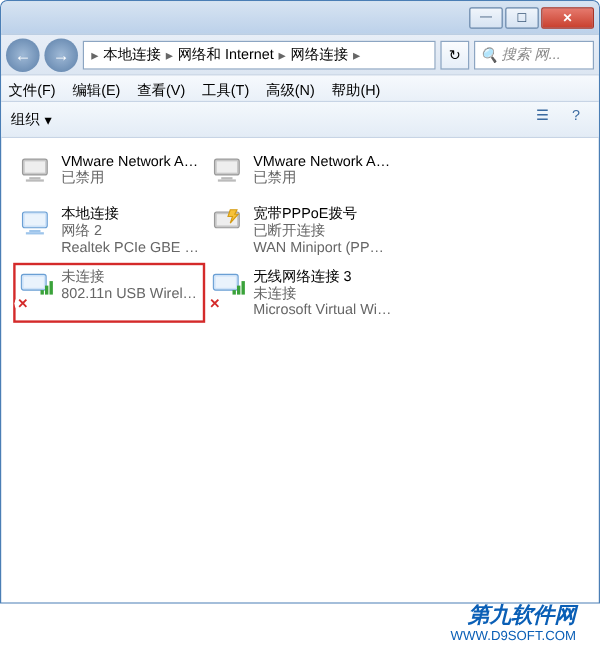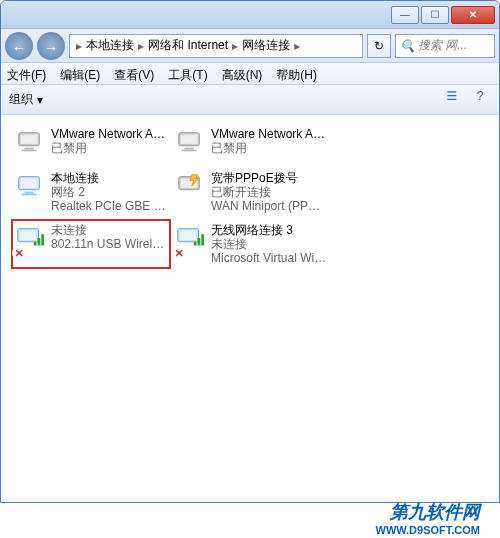--- a/index.html
+++ b/index.html
@@ -31,21 +31,21 @@
   .item.highlight { border:2px solid #d42a2a; padding:2px 2px; }
   .icn { width:30px; height:34px; flex-shrink:0; position:relative; }
   .icn svg { width:30px; height:30px; }
   .redx { position:absolute; left:-3px; bottom:-3px; width:14px; height:14px; background:#fff; border-radius:50%; display:flex; align-items:center; justify-content:center; color:#d42a2a; font-weight:bold; font-size:11px; }
   .txt { display:flex; flex-direction:column; line-height:14px; overflow:hidden; }
   .name { color:#000; white-space:nowrap; overflow:hidden; text-overflow:ellipsis; }
   .status { color:#666; white-space:nowrap; overflow:hidden; text-overflow:ellipsis; }
   .detail { color:#666; white-space:nowrap; overflow:hidden; text-overflow:ellipsis; }
   .watermark { position:absolute; right:20px; bottom:2px; text-align:right; }
   .watermark .zh { color:#0a5fb6; font-size:18px; font-weight:bold; font-style:italic; }
-  .watermark .url { color:#0a5fb6; font-size:11px; font-weight:bold; }
+  .watermark .url { color:#0a5fb6; font-size:11px; font-weight:normal; }
 </style>
 </head>
 <body>
 
 <div class="window">
 
   <div class="titlebar">
     <div class="winbtn">
         <span>—</span>
       </div>

